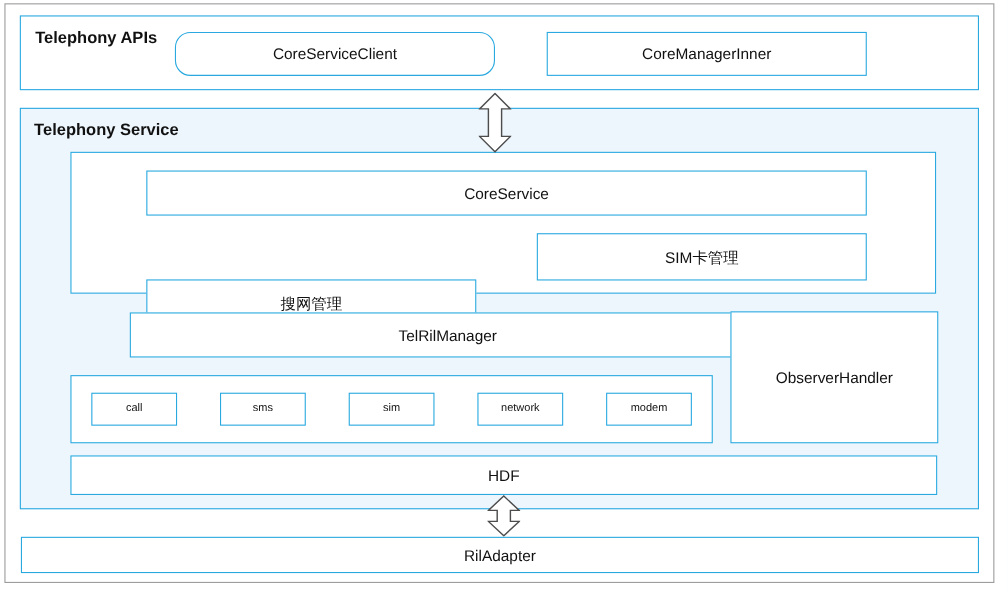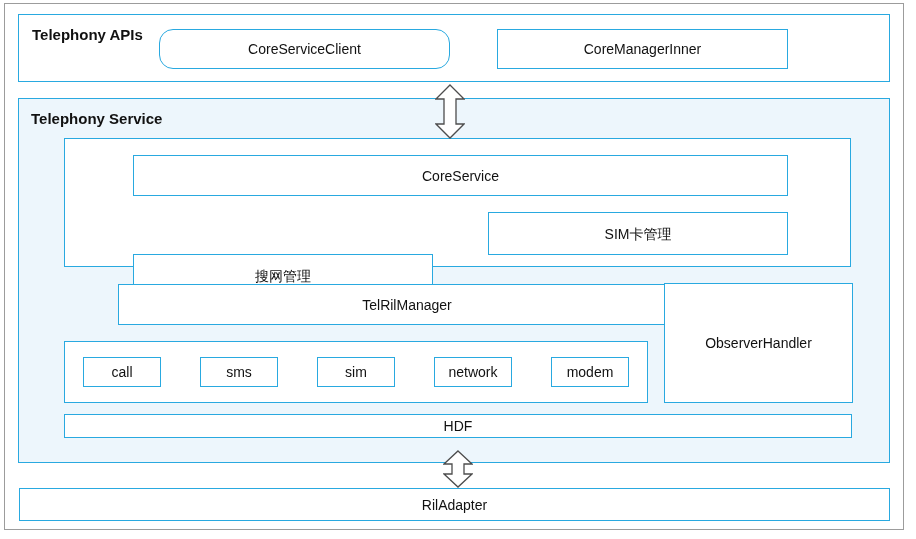--- a/index.html
+++ b/index.html
@@ -35,21 +35,21 @@
   }
   .modules{
     position:absolute;box-sizing:border-box;
     border:1.5px solid var(--accent);background:#ffffff;
     display:flex;align-items:center;justify-content:space-between;
     padding:0 18px;
   }
   .module{
     box-sizing:border-box;border:1.5px solid var(--accent);background:#ffffff;
     width:78px;height:30px;display:flex;align-items:center;justify-content:center;
-    font-size:14px;line-height:1;
+    font-size:10px;line-height:1;
   }
   .arrow{position:absolute;}
   .arrow svg{display:block;}
 </style>
 </head>
 <body>
 
 <div class="frame"></div>
 
 <div class="section" style="left:18px;top:14px;width:872px;height:68px;"></div>
@@ -69,21 +69,21 @@
 <div class="box" style="left:664px;top:283px;width:189px;height:120px;">ObserverHandler</div>
 
 <div class="modules" style="left:64px;top:341px;width:584px;height:62px;">
   <div class="module">call</div>
   <div class="module">sms</div>
   <div class="module">sim</div>
   <div class="module">network</div>
   <div class="module">modem</div>
 </div>
 
-<div class="box" style="left:64px;top:414px;width:788px;height:24px;">HDF</div>
+<div class="box" style="left:64px;top:414px;width:788px;height:36px;">HDF</div>
 
 <div class="box" style="left:19px;top:488px;width:871px;height:33px;">RilAdapter</div>
 
 <div class="arrow" style="left:435px;top:84px;">
   <svg width="30" height="55" viewBox="0 0 30 55">
     <path d="M15,1 L29,15 L21,15 L21,40 L29,40 L15,54 L1,40 L9,40 L9,15 L1,15 Z" fill="#ffffff" stroke="#4d4d4d" stroke-width="1.3" stroke-linejoin="miter"></path>
   </svg>
 </div>
 <div class="arrow" style="left:443px;top:450px;">
   <svg width="30" height="38" viewBox="0 0 30 38">

